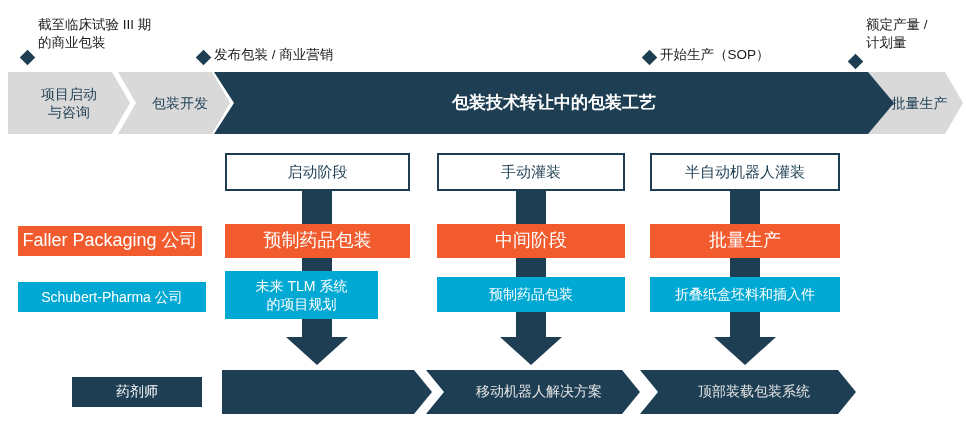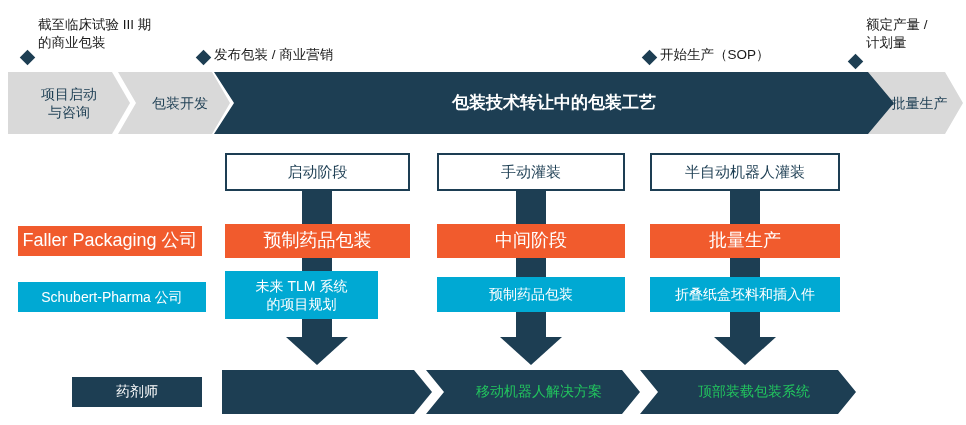--- a/index.html
+++ b/index.html
@@ -29,21 +29,21 @@
           font-size:14px; text-align:center; line-height:1.3; white-space:pre-line; z-index:3; }
   .nlabel { position:absolute; background:var(--navy); color:#fff; display:flex; align-items:center; justify-content:center;
           font-size:14px; z-index:3; }
 
   
   .vshaft { position:absolute; top:191px; height:148px; width:30px; background:var(--navy); z-index:1; }
   .vhead  { position:absolute; top:337px; height:28px; width:62px; background:var(--navy); z-index:1;
             clip-path: polygon(0 0, 100% 0, 50% 100%); }
 
   
-  .bchev { position:absolute; top:370px; height:44px; background:var(--navy); color:#22c55e; font-size:14px;
+  .bchev { position:absolute; top:370px; height:44px; background:var(--navy); color:#e5e5e5; font-size:14px;
            display:flex; align-items:center; justify-content:center; text-align:center; z-index:2; }
 </style>
 </head>
 <body>
 
 <div class="canvas">
 
   <div class="diamond" style="left:22px; top:52px;"></div>
   <div class="ms-text" style="left:38px; top:16px;">截至临床试验 III 期
 的商业包装</div>

